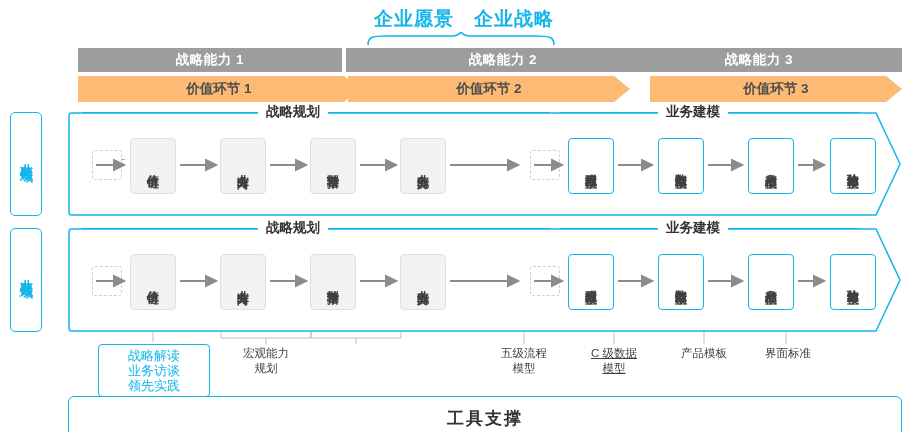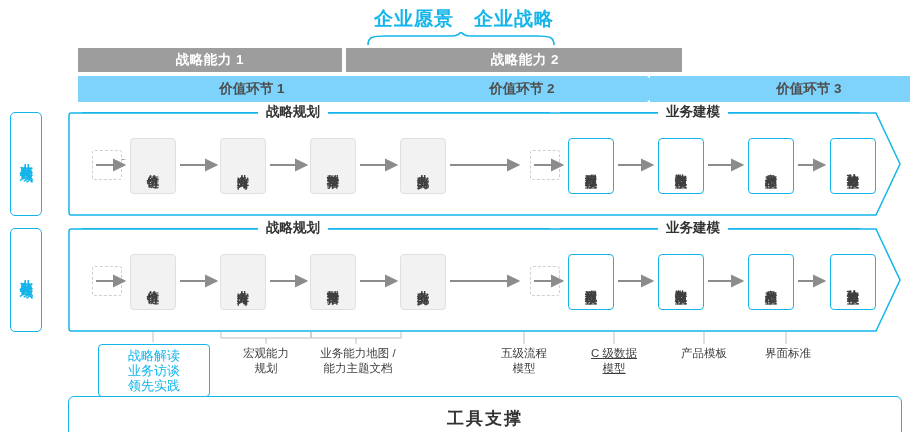--- a/index.html
+++ b/index.html
@@ -30,30 +30,30 @@
   
   .cap-row{position:absolute;left:78px;top:48px;width:824px;height:24px;}
   .cap{
     position:absolute;top:0;height:24px;
     background:#9d9d9d;color:#ffffff;
     font-size:13.5px;font-weight:bold;
     display:flex;align-items:center;justify-content:center;
     letter-spacing:.5px;
   }
   .cap1{left:0;width:264px;}
-  .cap2{left:268px;width:314px;padding-left:22px;}
+  .cap2{left:268px;width:314px;}
   .cap3{left:538px;width:286px;}
 
   
   .val-row{position:absolute;left:78px;top:76px;width:824px;height:26px;}
   .val{
     position:absolute;top:0;height:26px;
-    background:#7dd3fc;color:#4d4d4d;
+    background:#fdba74;color:#4d4d4d;
     font-size:13.5px;font-weight:bold;
-    display:flex;align-items:center;justify-content:center;padding-left:33px;
+    display:flex;align-items:center;justify-content:center;
   }
   .val1{left:0;width:282px;clip-path:polygon(0 0,calc(100% - 16px) 0,100% 50%,calc(100% - 16px) 100%,0 100%);}
   .val2{left:270px;width:282px;clip-path:polygon(0 0,calc(100% - 16px) 0,100% 50%,calc(100% - 16px) 100%,0 100%);}
   .val3{left:572px;width:252px;clip-path:polygon(0 0,calc(100% - 16px) 0,100% 50%,calc(100% - 16px) 100%,0 100%);}
 
   
   .domain{
     position:absolute;left:10px;width:32px;
     border:1.5px solid #13b5ea;border-radius:5px;
     color:#13b5ea;font-weight:bold;font-size:13px;
@@ -139,20 +139,21 @@
     <span>企业愿景</span><span>企业战略</span>
   </div>
 
   <svg class="brace" viewBox="0 0 190 14">
     <path d="M2 13 C2 5, 6 4, 20 4 L86 4 C93 4, 94 1, 95 0 C96 1, 97 4, 104 4 L170 4 C184 4, 188 5, 188 13" fill="none" stroke="#13b5ea" stroke-width="1.6"></path>
   </svg>
 
   <div class="cap-row">
     <div class="cap cap1">战略能力 1</div>
     <div class="cap cap2">战略能力 2</div>
+    <div class="cap cap3">战略能力 3</div>
   </div>
 
   <div class="val-row">
     <div class="val val1">价值环节 1</div>
     <div class="val val2">价值环节 2</div>
     <div class="val val3">价值环节 3</div>
   </div>
 
   <div class="domain domain1">业务领域 1</div>
   <div class="domain domain2">业务领域 2</div>
@@ -307,24 +308,20 @@
     <div>战略解读</div>
     <div>业务访谈</div>
     <div>领先实践</div>
   </div>
 
   <div class="tool" style="left:216px;top:346px;width:100px;">
     <div>宏观能力</div>
       <div>规划</div>
   </div>
 
-  <div class="tool" style="left:296px;top:346px;width:124px;">
-    <div>业务能力地图 /</div>
-      <div>能力主题文档</div>
-  </div>
 
   <div class="tool" style="left:478px;top:346px;width:92px;">
     <div>五级流程</div>
       <div>模型</div>
   </div>
 
   <div class="tool" style="left:568px;top:346px;width:92px;text-decoration:underline;">
     <div>C 级数据</div>
       <div>模型</div>
   </div>

